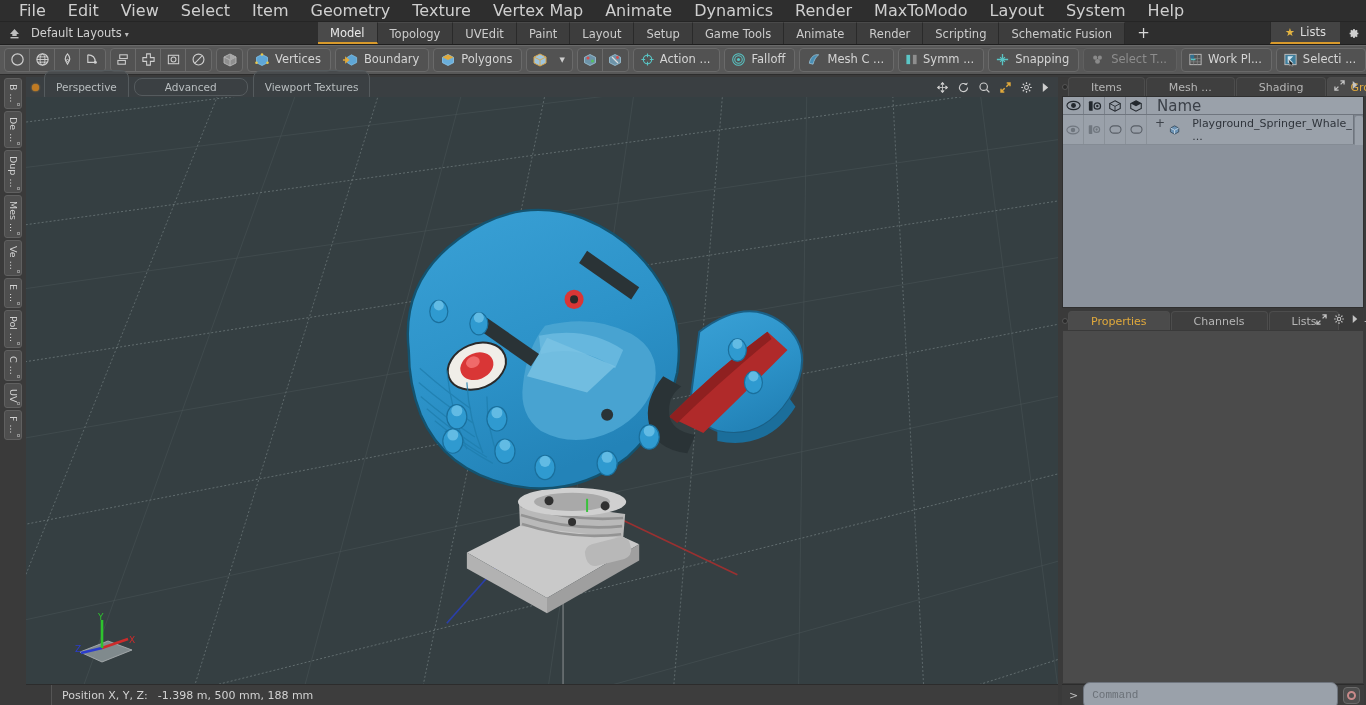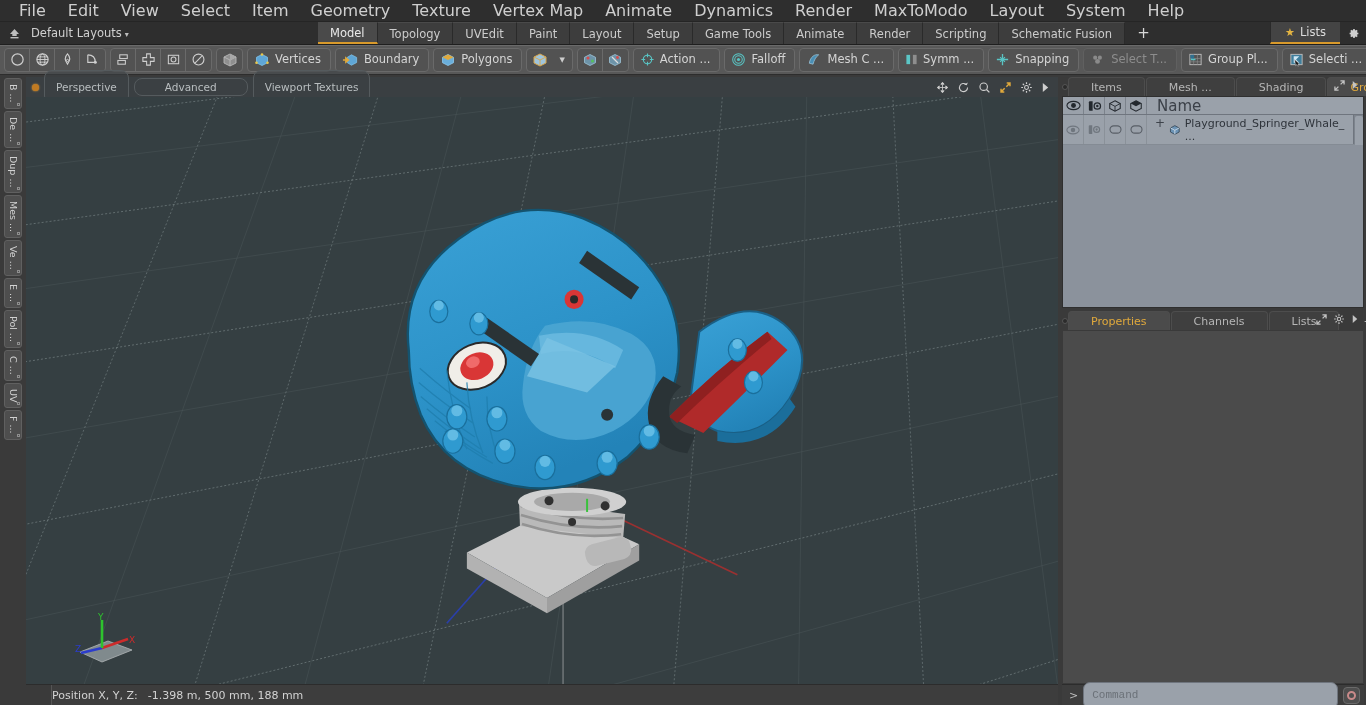--- a/index.html
+++ b/index.html
@@ -103,21 +103,21 @@
     font-size:11px; color:#c3c3c3; line-height:15px; font-family:"DejaVu Sans", sans-serif;
   }
   .vpstats .hl{ color:#e0a93c; }
   .axisgiz{ position:absolute; left:46px; bottom:14px; width:70px; height:62px; }
 
   .statusbar{
     height:21px; background:#3d3d3d; display:flex; align-items:center; flex:none;
     border-top:1px solid #2c2c2c; padding-left:0;
   }
   .sb-gap{ width:25px; height:100%; background:#3a3a3a; }
-  .sb-text{ color:#d2d2d2; font-size:11px; border-left:1px solid #555; height:100%; display:flex; align-items:center; }
+  .sb-text{ padding-left:10px; color:#d2d2d2; font-size:11px; border-left:1px solid #555; height:100%; display:flex; align-items:center; }
 
   
   .rpanel{ width:306px; flex:none; background:#3a3a3a; display:flex; flex-direction:column; padding:2px 2px 0 2px; }
   .ptabrow{ height:19px; display:flex; align-items:stretch; flex:none; position:relative; background:#3a3a3a; }
   .ptab-dot{ width:16px; display:flex; align-items:center; justify-content:center; }
   .ptab-dot i{ width:6px; height:6px; border-radius:50%; background:#2b2b2b; border:1px solid #555; display:block; }
   .ptab{
     padding:0 22px; display:flex; align-items:center; color:#b6b6b6; font-size:11px;
     background:#3f3f3f; border-top-left-radius:4px; border-top-right-radius:4px;
     border:1px solid #4d4d4d; border-bottom:none; margin-right:1px; white-space:nowrap;
@@ -133,21 +133,21 @@
   }
   .glist{ flex:none; height:212px; background:#8b929c; display:flex; flex-direction:column; border:1px solid #2f2f2f; }
   .ghead{ height:18px; display:flex; align-items:stretch; background:#9aa1aa; border-bottom:1px solid #6f757e; }
   .gcol{ width:21px; display:flex; align-items:center; justify-content:center; border-right:1px solid #7b828b; }
   .gname{ flex:1; display:flex; align-items:center; padding-left:10px; color:#3b4048; font-size:15px; }
   .grow{ height:30px; display:flex; align-items:stretch; background:#9aa1aa; border-bottom:1px solid #848b94; }
   .grow .gcol{ border-right:1px solid #8a9199; }
   .gitem{ flex:1; display:flex; align-items:flex-start; padding:2px 0 0 6px; }
   .plus-exp{ color:#3e434b; font-size:12px; line-height:13px; padding:0 4px 0 2px; }
   .gtexts{ display:flex; flex-direction:column; }
-  .gtitle{ display:flex; align-items:center; gap:4px; color:#2f343b; font-size:11px; line-height:13px; }
+  .gtitle{ display:flex; align-items:center; gap:12px; color:#2f343b; font-size:11px; line-height:13px; }
   .gsub{ color:#3b4048; font-size:10.5px; line-height:13px; text-align:center; padding-left:14px; }
   .gbody{ flex:1; background:#8b929c; }
   .gscroll{ width:10px; background:#7d848d; border-left:1px solid #6f757e; }
   .gscroll i{ display:block; width:8px; height:56px; margin:1px; background:#9aa1aa; border-radius:2px; }
 
   .ptabrow2{ height:19px; display:flex; align-items:stretch; flex:none; position:relative; margin-top:3px; }
   .pbody{ flex:1; background:#4b4b4b; border:1px solid #3a3a3a; }
 
   .cmdbar{ height:21px; display:flex; align-items:center; gap:5px; flex:none; background:#3d3d3d; border-top:1px solid #2c2c2c; padding:0 4px; }
   .cmd-arrow{ color:#bdbdbd; font-size:11px; padding-left:3px; }
@@ -391,21 +391,21 @@
       <span class="lbl">Select T...</span>
     </div>
 
     <div class="tbtn-wide">
       <svg width="15" height="15" viewBox="0 0 16 16">
           <rect x="2" y="2.5" width="12" height="11" fill="none" stroke="#bdbdbd" stroke-width="1"></rect>
           <path d="M2 7h12M2 10.5h12M6 2.5v11M10 2.5v11" stroke="#8a8a8a" stroke-width=".7"></path>
           <path d="M4 4 L4 8 L8 8" stroke="#59c4c4" stroke-width="1.6" fill="none"></path>
           <rect x="2.5" y="3" width="4" height="4" fill="#2f6f8f"></rect>
         </svg>
-      <span class="lbl">Group Pl...</span>
+      <span class="lbl">Work Pl...</span>
     </div>
 
     <div class="tbtn-wide">
       <svg width="15" height="15" viewBox="0 0 16 16">
           <rect x="2" y="2.5" width="12" height="11" fill="#3f7e9c" stroke="#bdbdbd" stroke-width="1"></rect>
           <path d="M5 4.5 L11 4.5 L7.5 8 L11 11.5 L5 11.5 Z" fill="#cfe8f5"></path>
           <path d="M6 8 L11 12.5 L9.5 12.8 L10.6 14.6 L9.4 15.2 L8.3 13.4 L7 14.6 Z" fill="#1d1d1d" stroke="#cfcfcf" stroke-width=".5"></path>
         </svg>
       <span class="lbl">Selecti ...</span>
     </div>

